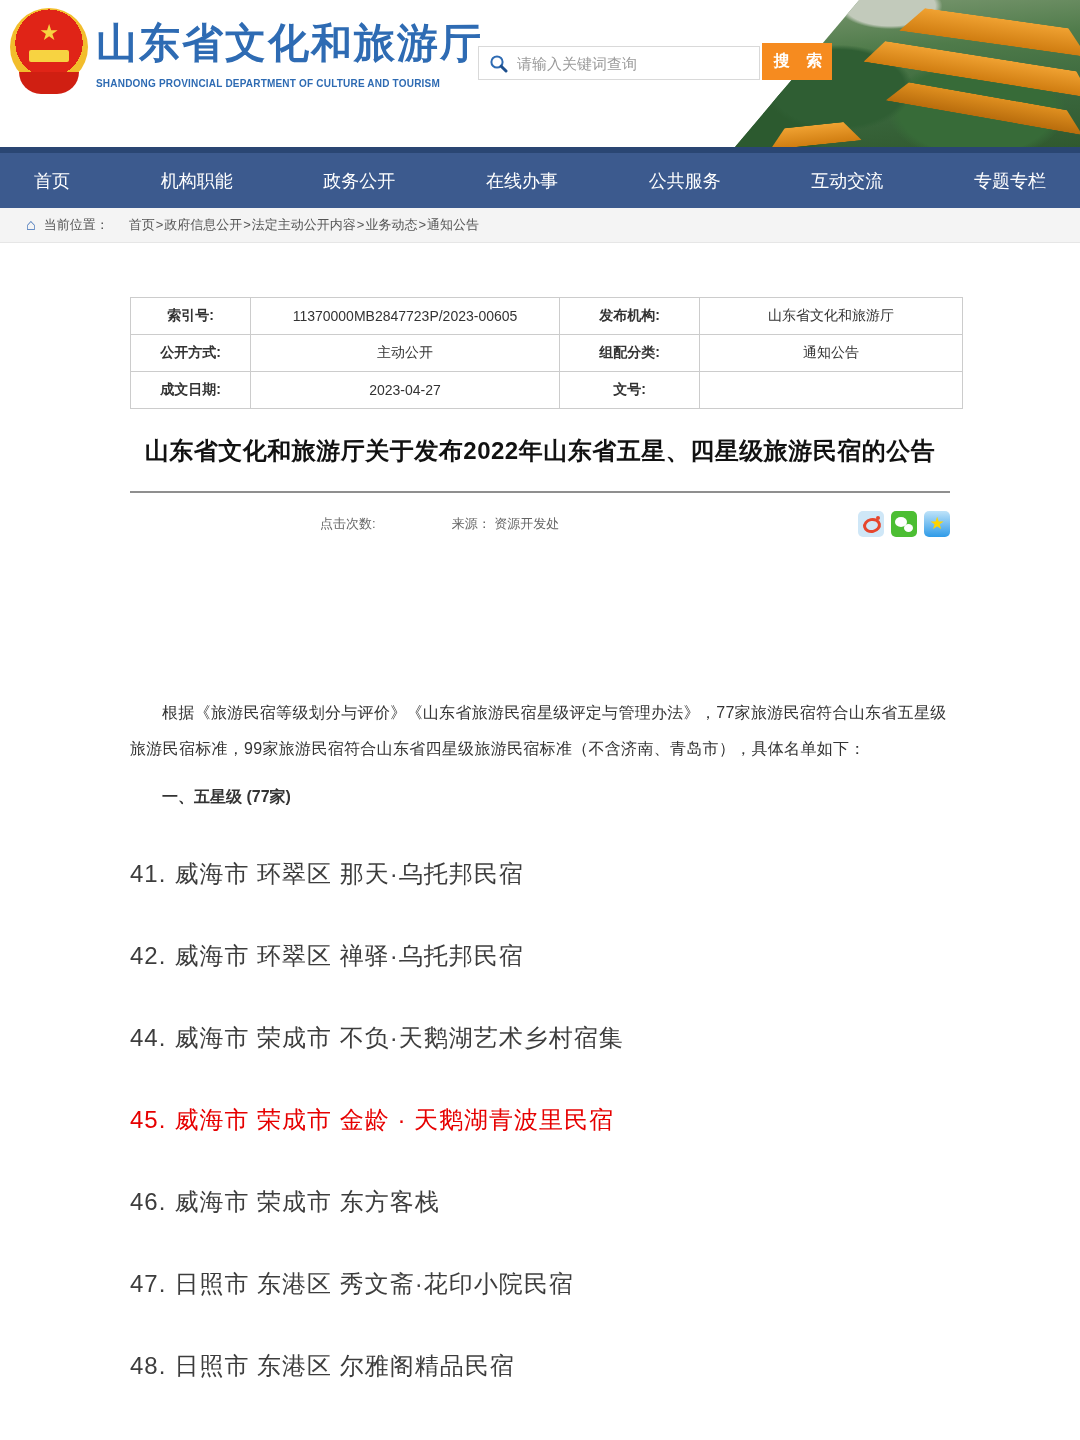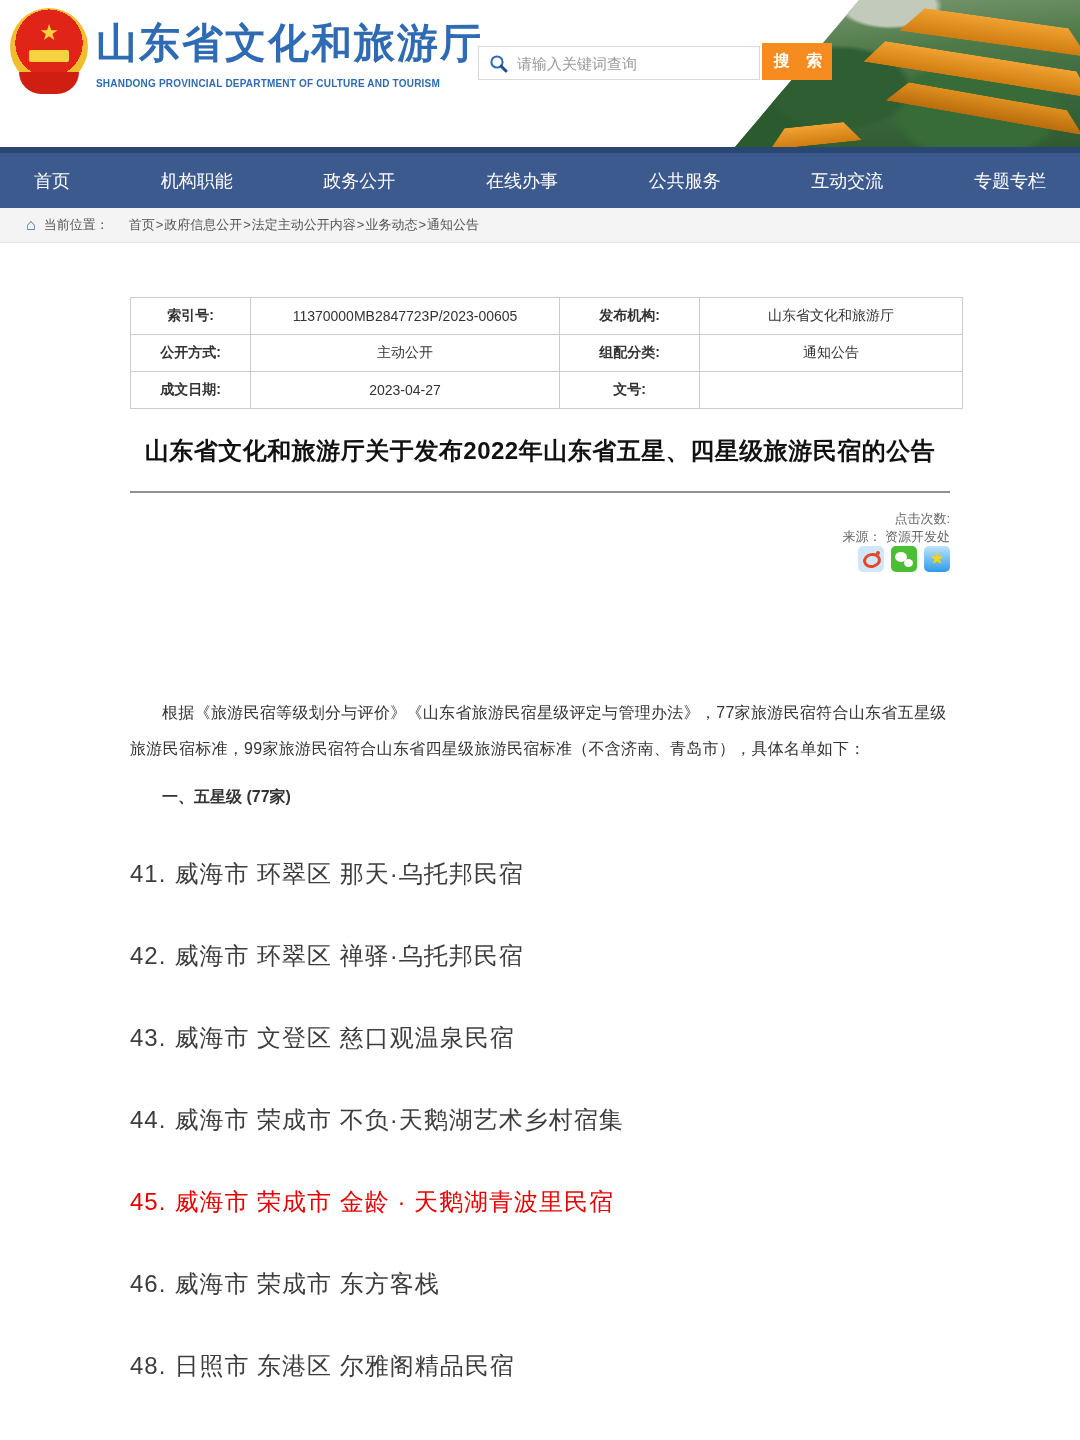--- a/index.html
+++ b/index.html
@@ -66,21 +66,21 @@
   table.info th, table.info td { border:1px solid #ccc; height:37px; text-align:center; vertical-align:middle;
     font-size:14px; color:#333; overflow:hidden; white-space:nowrap; }
   table.info th { font-weight:bold; width:120px; }
   table.info td.v1 { width:309px; }
   table.info th.l2 { width:140px; }
   table.info td.v2 { width:263px; }
 
   .article-title { margin-top:26px; text-align:center; font-size:24px; font-weight:bold; color:#111; letter-spacing:0.5px; }
   .divider { margin-top:24px; border:none; border-top:2px solid #8f8f8f; }
 
-  .meta-row { margin-top:17px; display:flex; align-items:flex-end; font-size:13px; color:#666; height:27px;flex-direction:column; }
+  .meta-row { margin-top:17px; display:flex; align-items:center; font-size:13px; color:#666; height:27px; }
   .meta-clicks { margin-left:190px; }
   .meta-source { margin-left:76px; }
   .share-icons { margin-left:auto; display:flex; gap:7px; }
   .share-icon { position:relative; width:26px; height:26px; border-radius:5px; cursor:pointer; display:block; }
   .icon-weibo { background:#cfe7f7; }
   .icon-weibo::before { content:""; position:absolute; left:5px; top:7px; width:12px; height:9px;
     border:3px solid #e6462d; border-radius:50%; transform:rotate(-12deg); }
   .icon-weibo::after { content:""; position:absolute; right:4px; top:5px; width:4px; height:4px; border-radius:50%; background:#e6462d; }
   .icon-wechat { background:#4cbe33; }
   .icon-wechat::before { content:""; position:absolute; left:4px; top:6px; width:12px; height:10px; border-radius:50%; background:#fff; }
@@ -189,20 +189,20 @@
           <span class="share-icon icon-qzone">★</span>
         </span>
     </div>
 
     <p class="body-para">根据《旅游民宿等级划分与评价》《山东省旅游民宿星级评定与管理办法》，77家旅游民宿符合山东省五星级旅游民宿标准，99家旅游民宿符合山东省四星级旅游民宿标准（不含济南、青岛市），具体名单如下：</p>
     <div class="section-heading">一、五星级 (77家)</div>
 
     <div class="star-list" id="star-list">
         <div class="list-item"><span class="num">41.</span><span class="txt">威海市 环翠区 那天·乌托邦民宿</span></div>
         <div class="list-item"><span class="num">42.</span><span class="txt">威海市 环翠区 禅驿·乌托邦民宿</span></div>
-        <div class="list-item"><span class="num">43.</span><span class="txt">威海市 文登区 慈口观温泉民宿</span></div>
         <div class="list-item"><span class="num">44.</span><span class="txt">威海市 荣成市 不负·天鹅湖艺术乡村宿集</span></div>
         <div class="list-item highlight"><span class="num">45.</span><span class="txt">威海市 荣成市 金龄 · 天鹅湖青波里民宿</span></div>
         <div class="list-item"><span class="num">46.</span><span class="txt">威海市 荣成市 东方客栈</span></div>
+        <div class="list-item"><span class="num">47.</span><span class="txt">日照市 东港区 秀文斋·花印小院民宿</span></div>
         <div class="list-item"><span class="num">48.</span><span class="txt">日照市 东港区 尔雅阁精品民宿</span></div>
       </div>
   </main>
 </div>
 
 </body></html>

